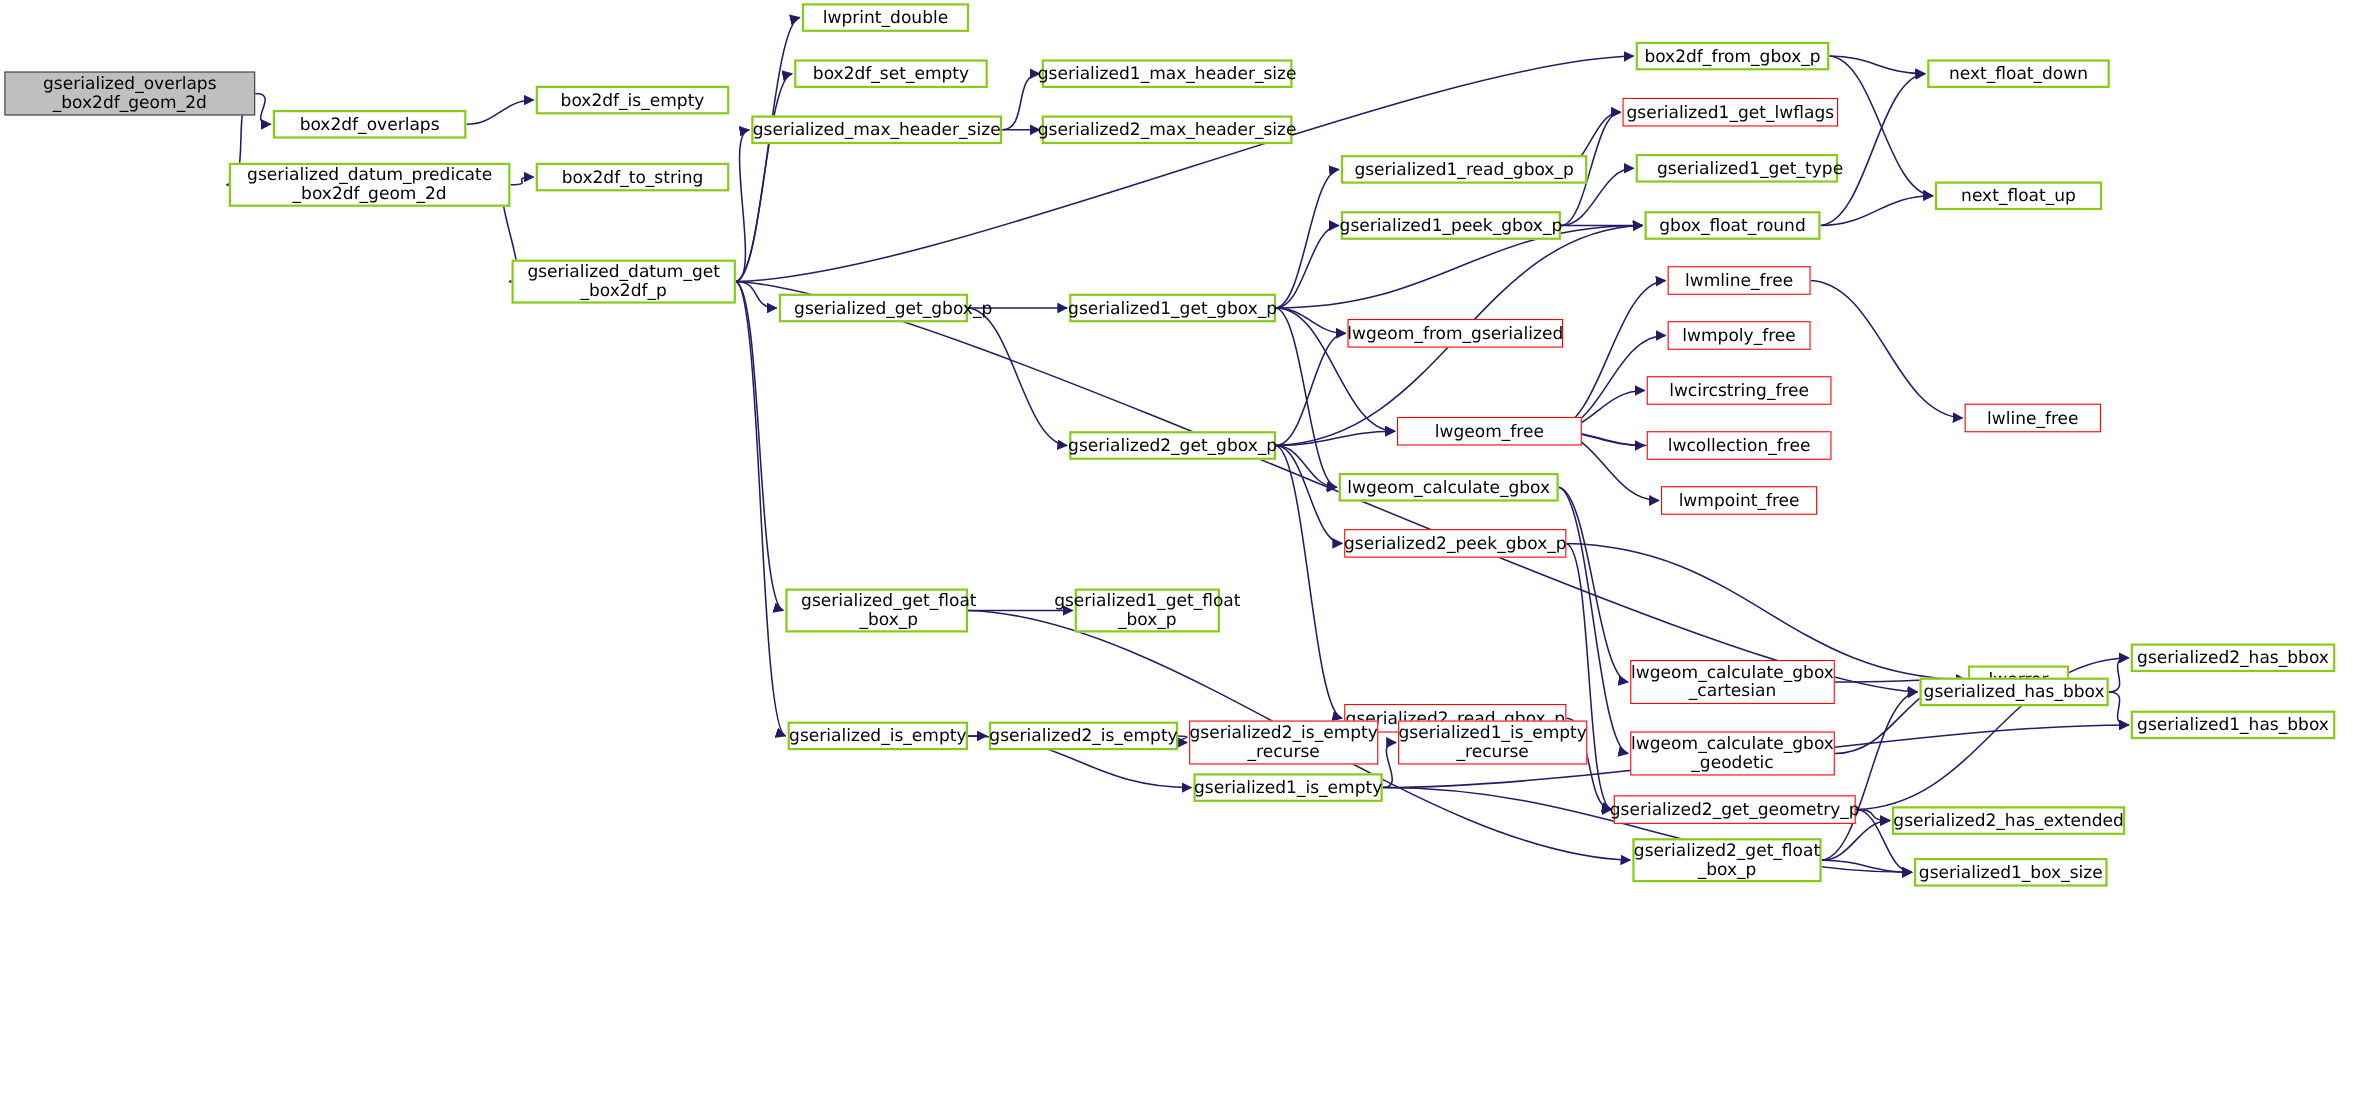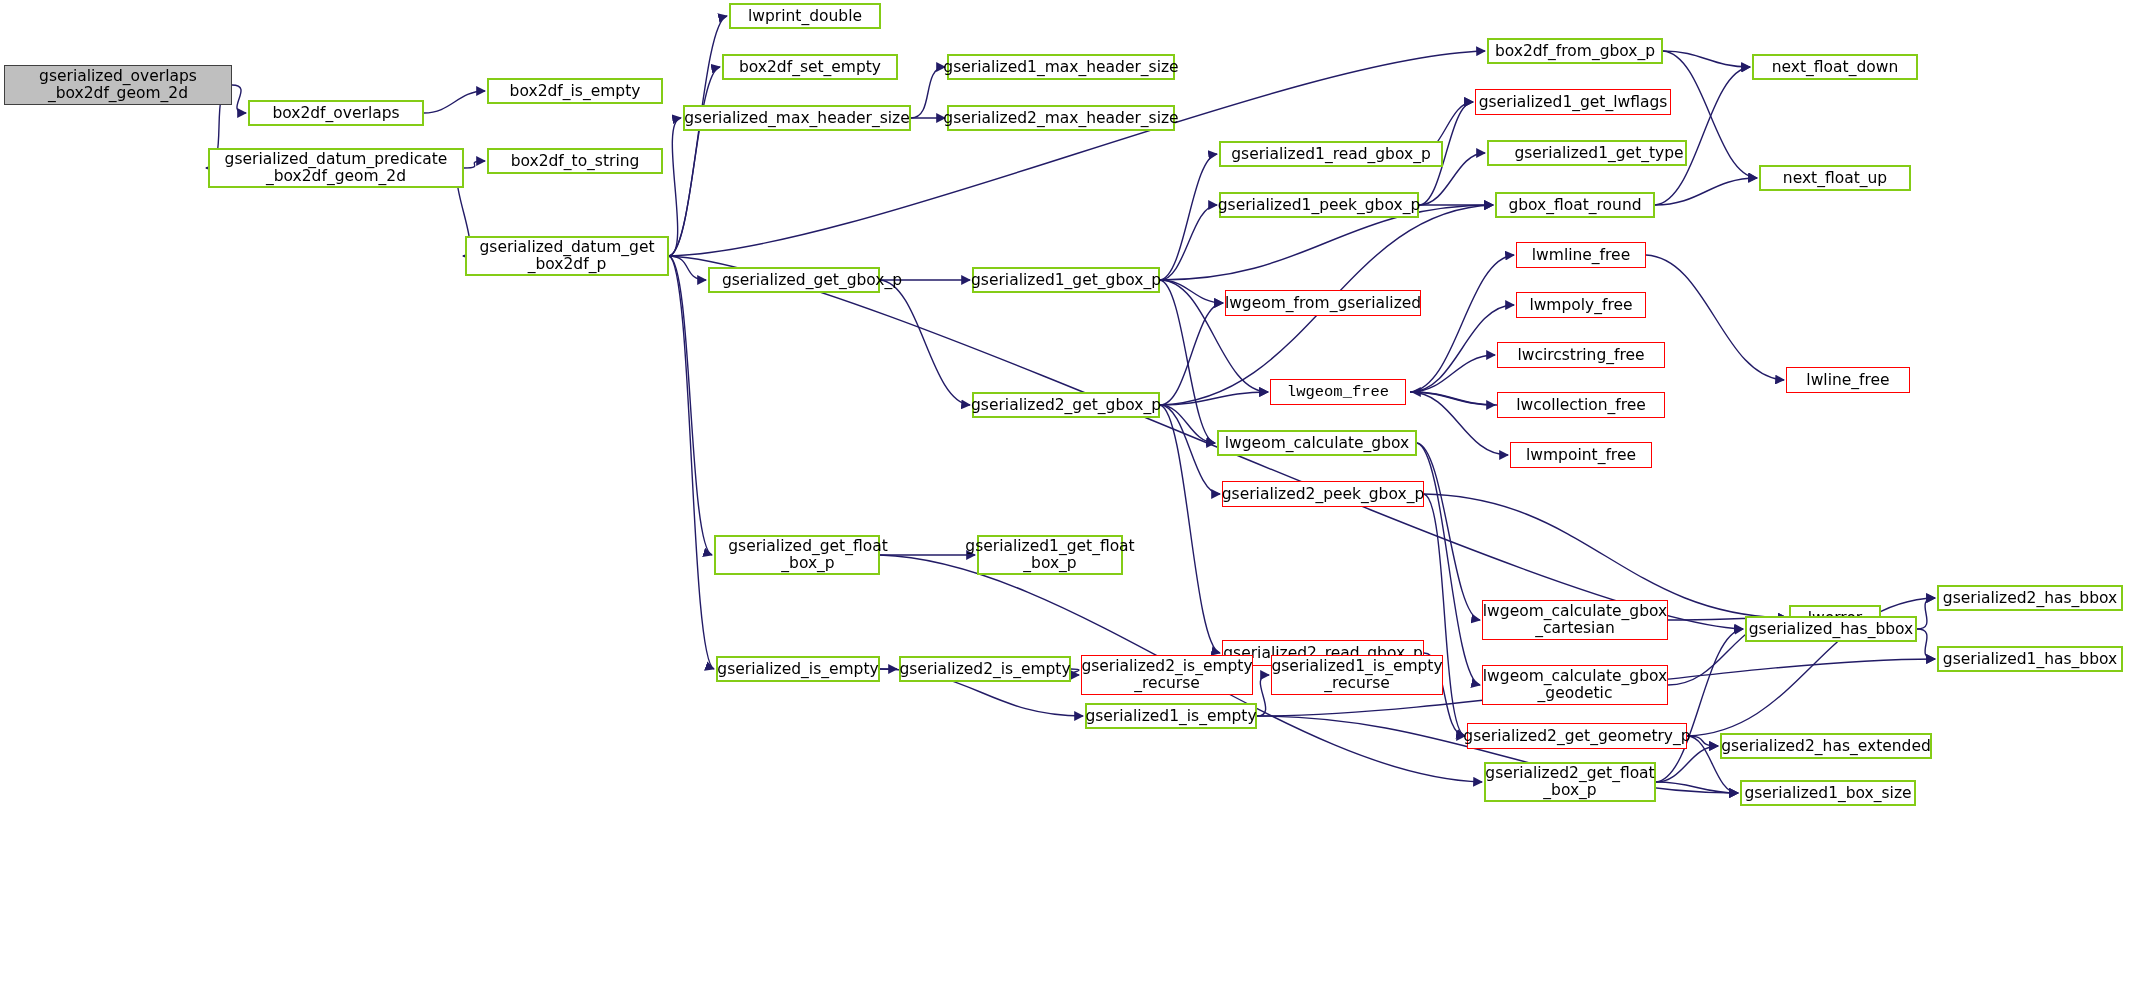--- a/index.html
+++ b/index.html
@@ -126,37 +126,37 @@
       <div class="node" style="left: 683px; top: 105px; width: 228px; height: 26px;">gserialized_max_header_size</div>
       <div class="node" style="left: 947px; top: 54px; width: 228px; height: 26px;">gserialized1_max_header_size</div>
       <div class="node" style="left: 947px; top: 105px; width: 228px; height: 26px;">gserialized2_max_header_size</div>
       <div class="node" style="left: 708px; top: 267px; width: 172px; height: 26px; padding-left: 36px;">gserialized_get_gbox_p</div>
       <div class="node" style="left: 1219px; top: 141px; width: 224px; height: 26px;">gserialized1_read_gbox_p</div>
       <div class="node" style="left: 1219px; top: 192px; width: 200px; height: 26px;">gserialized1_peek_gbox_p</div>
       <div class="node" style="left: 972px; top: 267px; width: 188px; height: 26px;">gserialized1_get_gbox_p</div>
       <div class="node" style="left: 972px; top: 392px; width: 188px; height: 26px;">gserialized2_get_gbox_p</div>
       <div class="node" style="left: 1487px; top: 38px; width: 176px; height: 26px;">box2df_from_gbox_p</div>
       <div class="node red" style="left: 1475px; top: 89px; width: 196px; height: 26px;">gserialized1_get_lwflags</div>
-      <div class="node" style="left: 1487px; top: 140px; width: 200px; height: 26px; padding-left: 24px;">gserialized1_get_type</div>
+      <div class="node" style="left: 1487px; top: 140px; width: 184px; height: 26px; padding-left: 24px;">gserialized1_get_type</div>
       <div class="node" style="left: 1495px; top: 192px; width: 160px; height: 26px;">gbox_float_round</div>
       <div class="node red" style="left: 1225px; top: 290px; width: 196px; height: 26px;">lwgeom_from_gserialized</div>
       <div class="node red" style="left: 1516px; top: 242px; width: 130px; height: 26px;">lwmline_free</div>
       <div class="node red" style="left: 1516px; top: 292px; width: 130px; height: 26px;">lwmpoly_free</div>
       <div class="node red" style="left: 1497px; top: 342px; width: 168px; height: 26px;">lwcircstring_free</div>
       <div class="node red" style="left: 1497px; top: 392px; width: 168px; height: 26px;">lwcollection_free</div>
       <div class="node red" style="left: 1510px; top: 442px; width: 142px; height: 26px;">lwmpoint_free</div>
-      <div class="node red" style="left: 1270px; top: 379px; width: 136px; height: 26px; font-family: Liberation Mono, monospace;">lwgeom_free</div>
+      <div class="node red" style="left: 1270px; top: 379px; width: 168px; height: 26px;">lwgeom_free</div>
       <div class="node" style="left: 1217px; top: 430px; width: 200px; height: 26px;">lwgeom_calculate_gbox</div>
       <div class="node red" style="left: 1222px; top: 481px; width: 202px; height: 26px;">gserialized2_peek_gbox_p</div>
       <div class="node red" style="left: 1786px; top: 367px; width: 124px; height: 26px;">lwline_free</div>
       <div class="node" style="left: 1752px; top: 54px; width: 166px; height: 26px;">next_float_down</div>
       <div class="node" style="left: 1759px; top: 165px; width: 152px; height: 26px;">next_float_up</div>
       <div class="node" style="left: 714px; top: 535px; width: 166px; height: 40px; padding-left: 22px;">gserialized_get_float
 _box_p</div>
-      <div class="node" style="left: 977px; top: 535px; width: 146px; height: 40px;">gserialized1_get_float
+      <div class="node" style="left: 977px; top: 535px; width: 132px; height: 40px;">gserialized1_get_float
 _box_p</div>
       <div class="node" style="left: 1789px; top: 605px; width: 92px; height: 26px;">lwerror</div>
       <div class="node red" style="left: 1482px; top: 600px; width: 186px; height: 40px;">lwgeom_calculate_gbox
 _cartesian</div>
       <div class="node red" style="left: 1482px; top: 665px; width: 186px; height: 40px;">lwgeom_calculate_gbox
 _geodetic</div>
       <div class="node red" style="left: 1222px; top: 640px; width: 202px; height: 26px;">gserialized2_read_gbox_p</div>
       <div class="node red" style="left: 1467px; top: 723px; width: 220px; height: 26px;">gserialized2_get_geometry_p</div>
       <div class="node" style="left: 1720px; top: 733px; width: 212px; height: 26px;">gserialized2_has_extended</div>
       <div class="node" style="left: 1484px; top: 762px; width: 172px; height: 40px;">gserialized2_get_float

